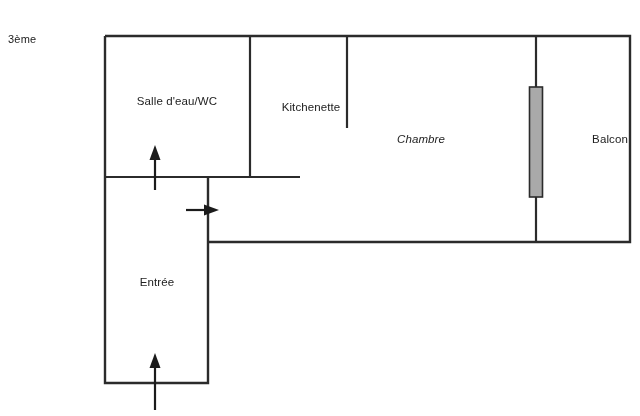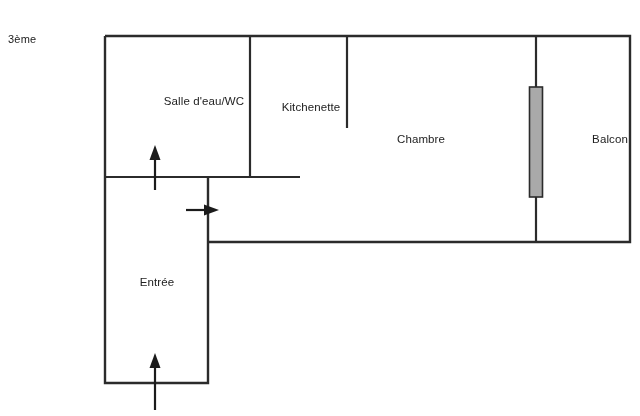--- a/index.html
+++ b/index.html
@@ -51,19 +51,19 @@
         <line x1="186" y1="210" x2="206" y2="210" stroke="#1b1b1b" stroke-width="2.2"></line>
         <polygon points="219,210 204,204.5 204,215.5" fill="#1b1b1b"></polygon>
       </g>
       <g>
         <line x1="155" y1="410" x2="155" y2="361" stroke="#1b1b1b" stroke-width="2.2"></line>
         <polygon points="155,353 149.5,368 160.5,368" fill="#1b1b1b"></polygon>
       </g>
     </g>
   </svg>
 
-  <div class="room-label" style="left:177px;top:101px;margin-left:27px;">Salle d'eau/WC</div>
+  <div class="room-label" style="left:177px;top:101px;">Salle d'eau/WC</div>
   <div class="room-label" style="left:299px;top:107px;margin-left:12px;">Kitchenette</div>
-  <div class="room-label" style="left:421px;top:139px;">Chambre</div>
+  <div class="room-label" style="left:421px;top:139px;font-style:italic;">Chambre</div>
   <div class="room-label" style="left:586px;top:139px;padding-left:48px;">Balcon</div>
   <div class="room-label" style="left:157px;top:282px;text-align:right;">Entrée</div>
 
 </div>
 
 </body></html>

